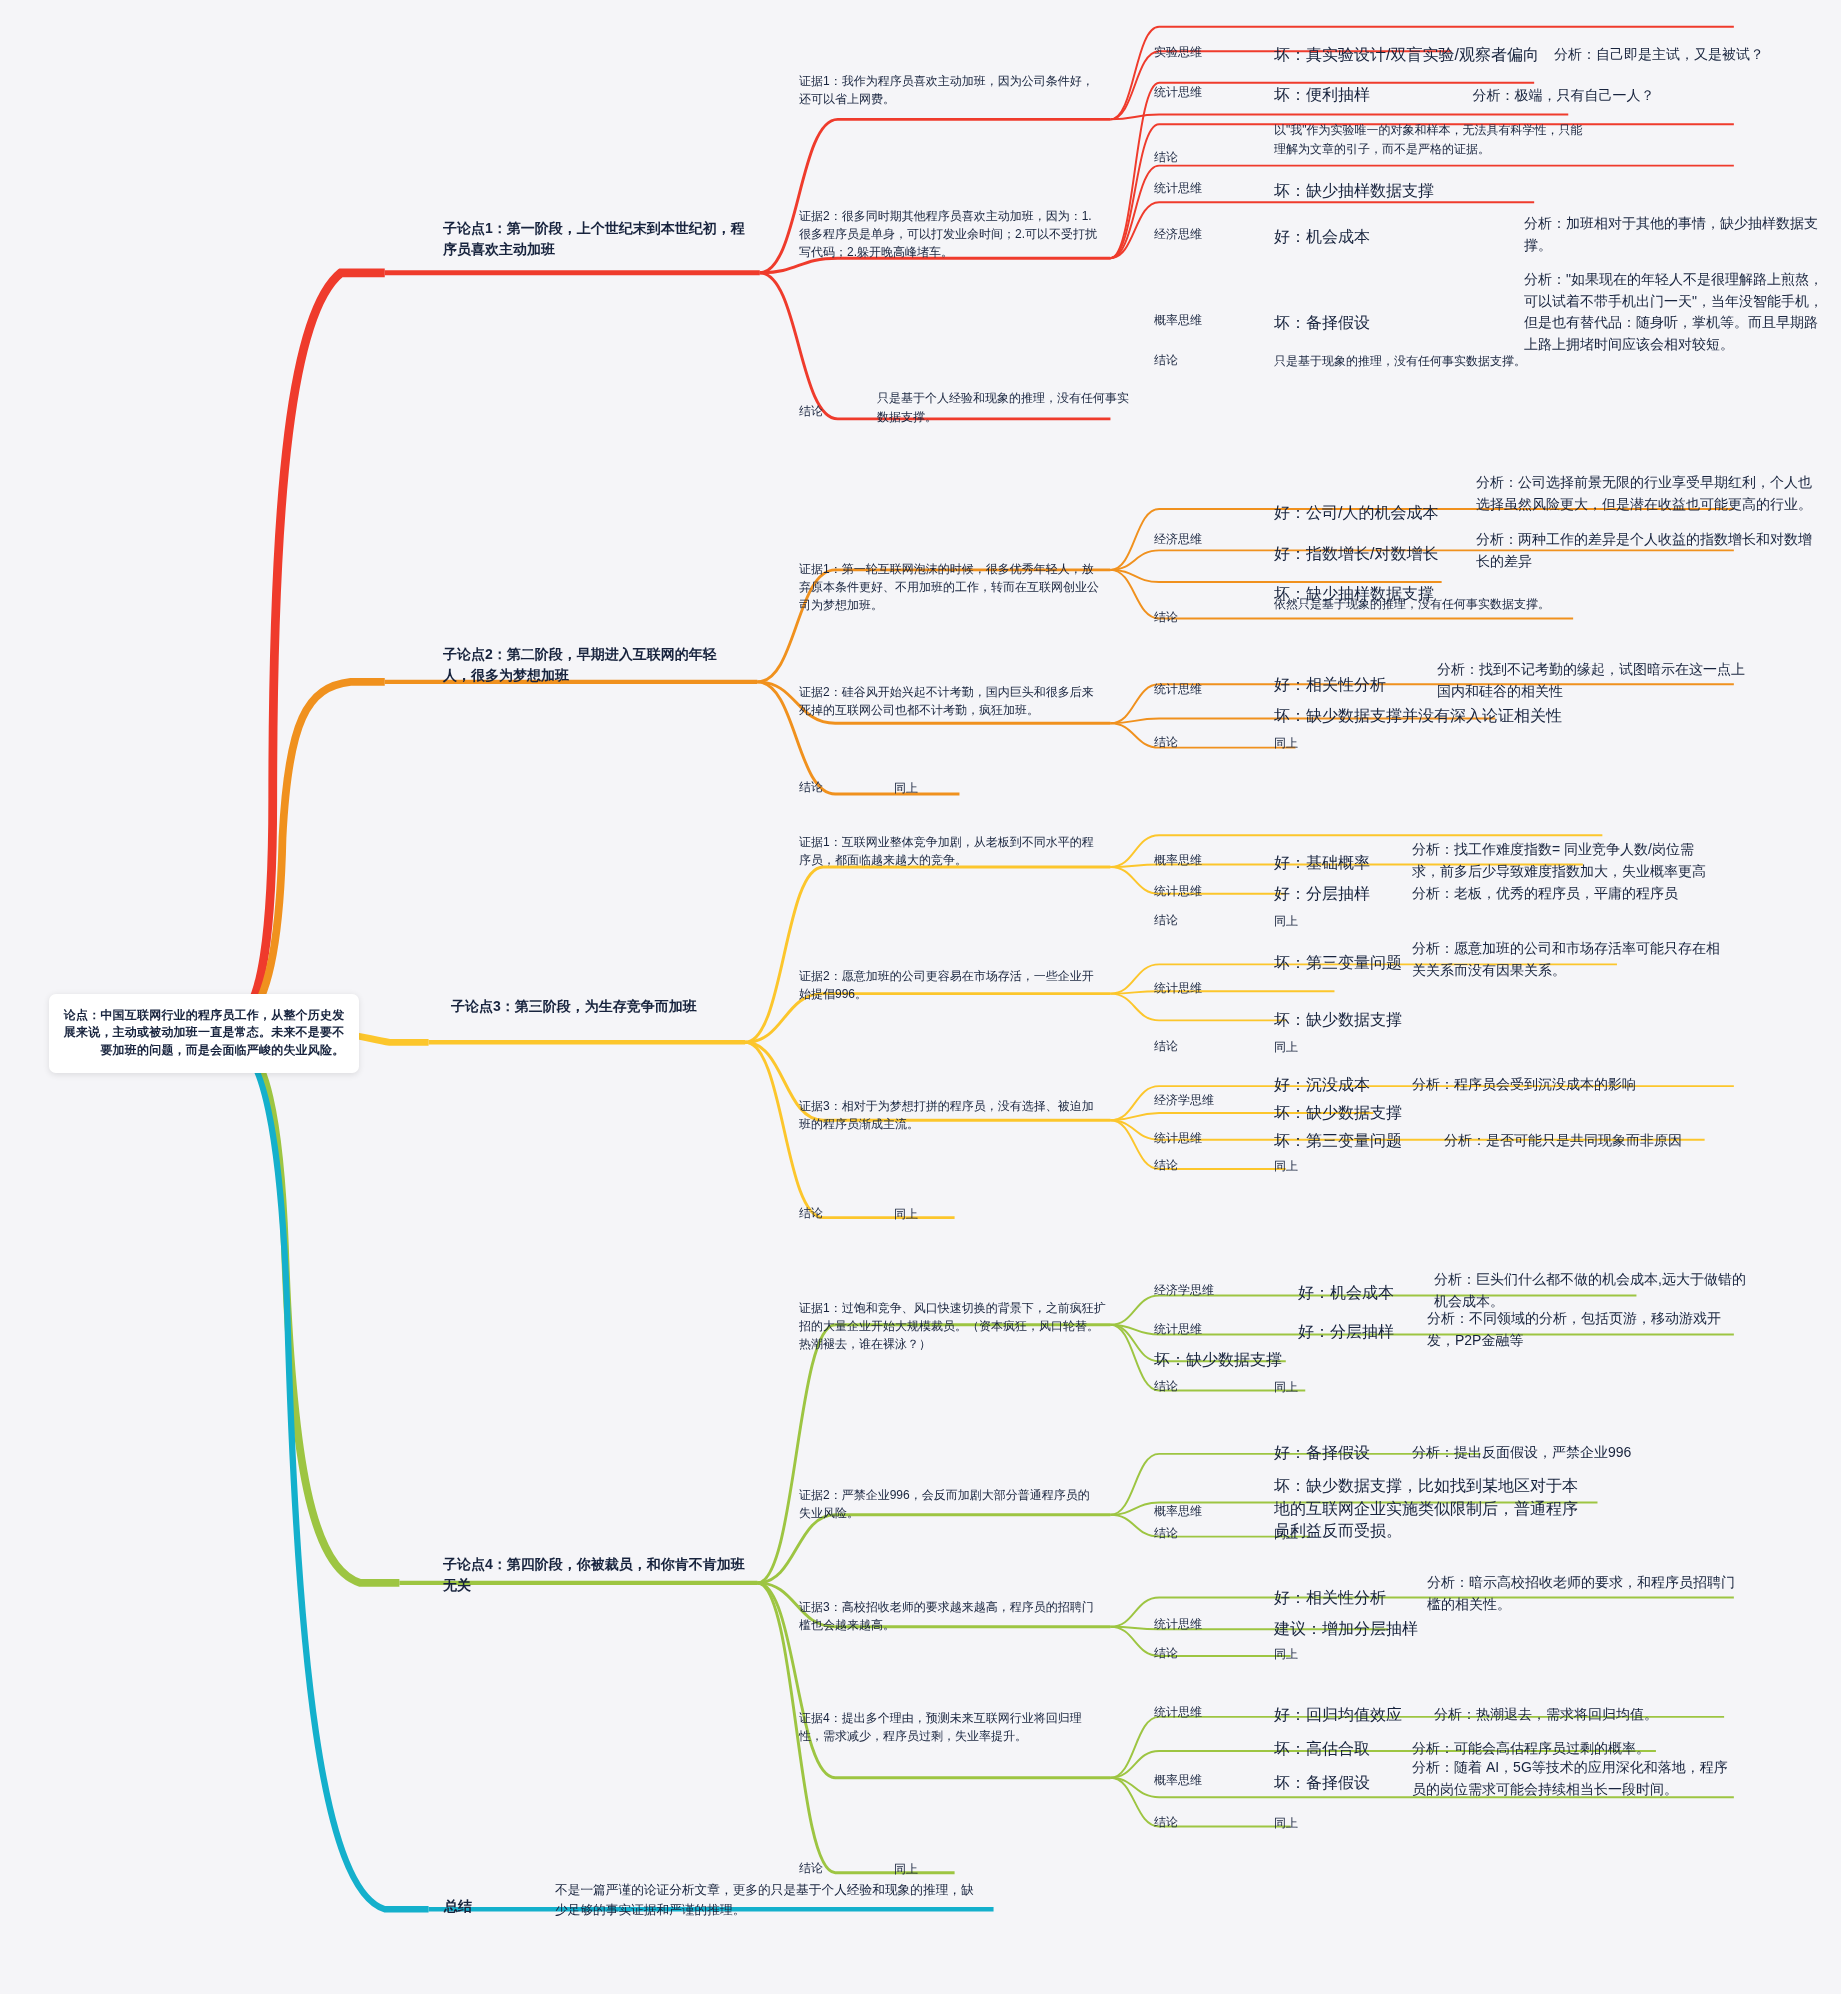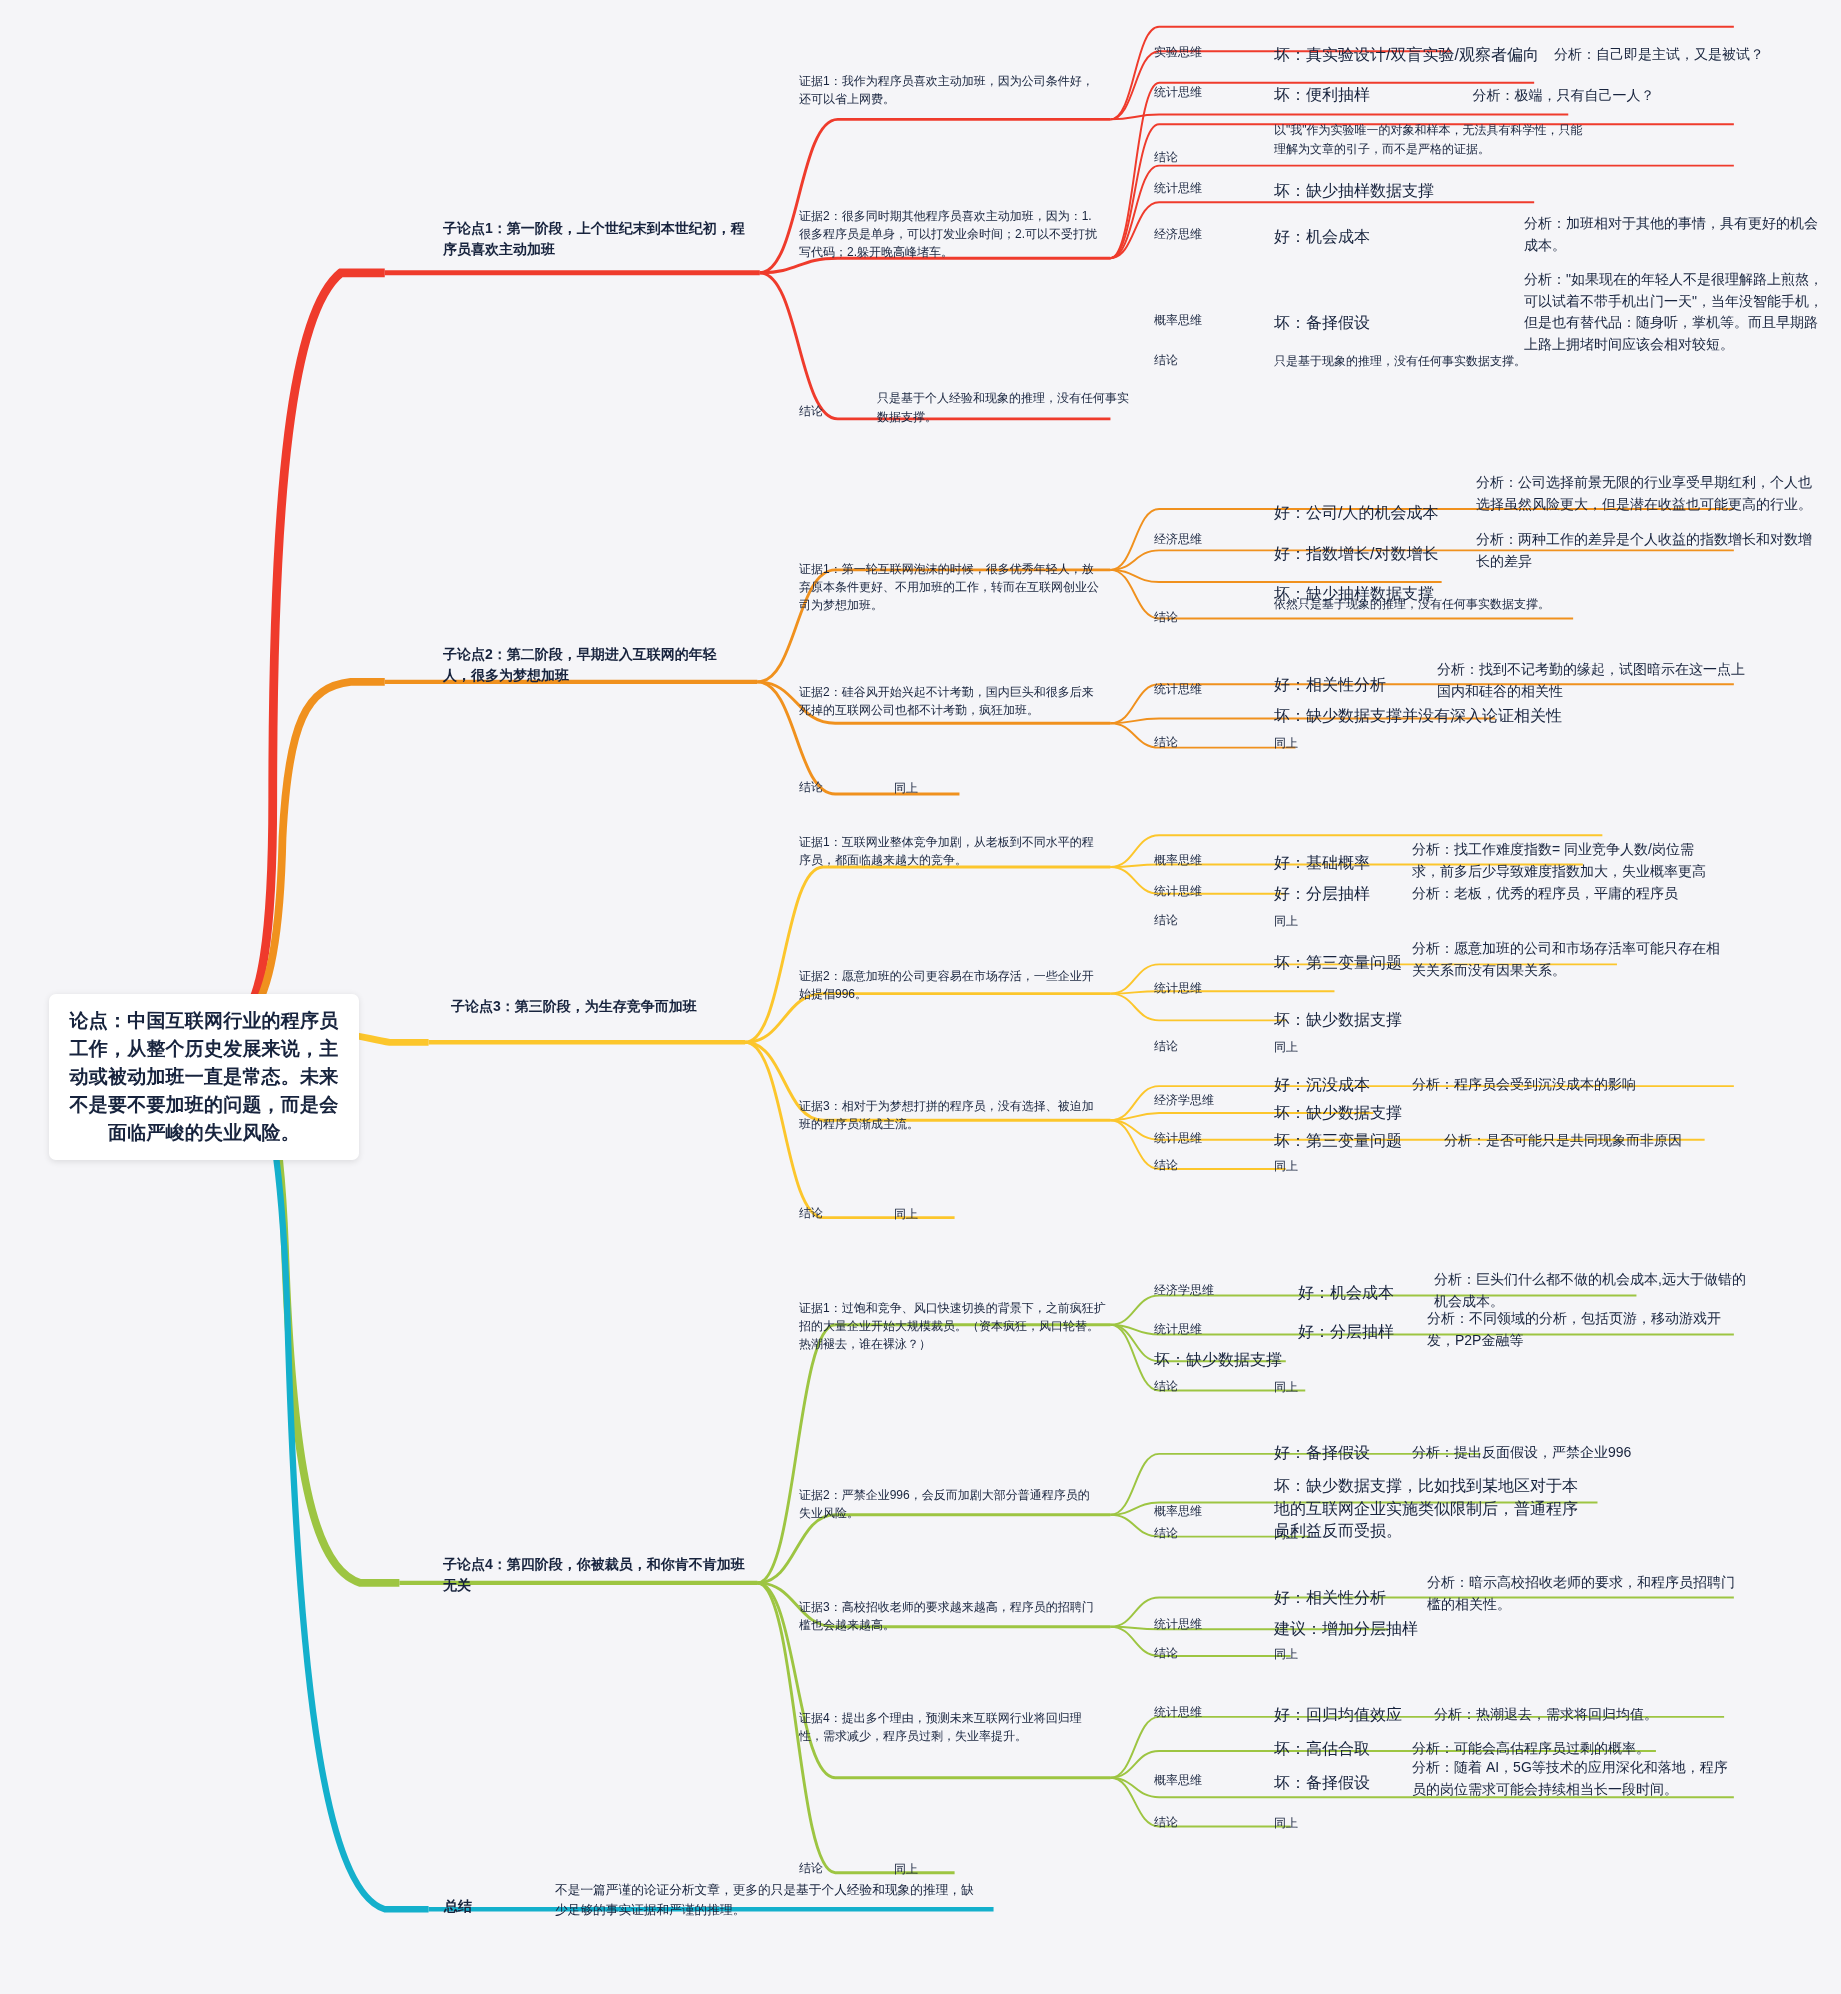--- a/index.html
+++ b/index.html
@@ -11,25 +11,25 @@
   }
   #canvas { position: relative; width: 1841px; height: 1995px; }
   svg.links { position: absolute; inset: 0; width: 1841px; height: 1995px; pointer-events: none; }
 
   .node { position: absolute; color: #17233d; line-height: 1.42; }
   .root-node {
     background: #ffffff;
     border-radius: 6.8px;
     box-shadow: 0 1.9px 6.8px rgba(0,0,0,0.10);
     padding: 12.7px 14.6px;
-    font-size: 19px;
+    font-size: 12px;
     font-weight: 700;
     line-height: 1.48;
     letter-spacing: 0.2px;
-    text-align: center;
+    text-align: right;
     width: 310px;
   }
   .sub-node { font-size: 14px; font-weight: 700; line-height: 1.48; }
   .ev-node  { font-size: 12px; font-weight: 400; line-height: 1.52; }
   .think-node { font-size: 12px; font-weight: 400; }
   .judge-node { font-size: 16px; font-weight: 400; }
   .analysis-node { font-size: 14px; font-weight: 400; line-height: 1.55; }
   .concl-label { font-size: 12px; font-weight: 400; }
   .concl-text { font-size: 12px; font-weight: 400; line-height: 1.55; }
   .summary-label { font-size: 14px; font-weight: 700; }
@@ -126,21 +126,21 @@
   <div class="node judge-node" style="left:1274px; top:84px;">坏：便利抽样</div>
   <div class="node analysis-node" style="left:1427px; top:85px; width:273px;text-align:center;">分析：极端，只有自己一人？</div>
   <div class="node concl-label" style="left:1154px; top:149px;">结论</div>
   <div class="node concl-text" style="left:1274px; top:121px; width:312px;">以"我"作为实验唯一的对象和样本，无法具有科学性，只能理解为文章的引子，而不是严格的证据。</div>
 
   <div class="node ev-node" style="left:799px; top:207px; width:307px;">证据2：很多同时期其他程序员喜欢主动加班，因为：1. 很多程序员是单身，可以打发业余时间；2.可以不受打扰写代码；2.躲开晚高峰堵车。</div>
   <div class="node think-node" style="left:1154px; top:180px;">统计思维</div>
   <div class="node judge-node" style="left:1274px; top:180px;">坏：缺少抽样数据支撑</div>
   <div class="node think-node" style="left:1154px; top:226px;">经济思维</div>
   <div class="node judge-node" style="left:1274px; top:226px;">好：机会成本</div>
-  <div class="node analysis-node" style="left:1524px; top:213px; width:302px;">分析：加班相对于其他的事情，具有更好的机会成本。</div>
+  <div class="node analysis-node" style="left:1524px; top:213px; width:302px;">分析：加班相对于其他的事情，缺少抽样数据支撑。</div>
   <div class="node think-node" style="left:1154px; top:312px;">概率思维</div>
   <div class="node judge-node" style="left:1274px; top:312px;">坏：备择假设</div>
   <div class="node analysis-node" style="left:1524px; top:269px; width:307px;">分析："如果现在的年轻人不是很理解路上煎熬，可以试着不带手机出门一天"，当年没智能手机，但是也有替代品：随身听，掌机等。而且早期路上路上拥堵时间应该会相对较短。</div>
   <div class="node concl-label" style="left:1154px; top:352px;">结论</div>
   <div class="node concl-text" style="left:1274px; top:352px; width:341px;">只是基于现象的推理，没有任何事实数据支撑。</div>
 
   <div class="node concl-label" style="left:799px; top:403px;">结论</div>
   <div class="node concl-text" style="left:877px; top:389px; width:253px;">只是基于个人经验和现象的推理，没有任何事实数据支撑。</div>
 
   <div class="node sub-node" style="left:443px; top:644px; width:297px;">子论点2：第二阶段，早期进入互联网的年轻人，很多为梦想加班</div>

